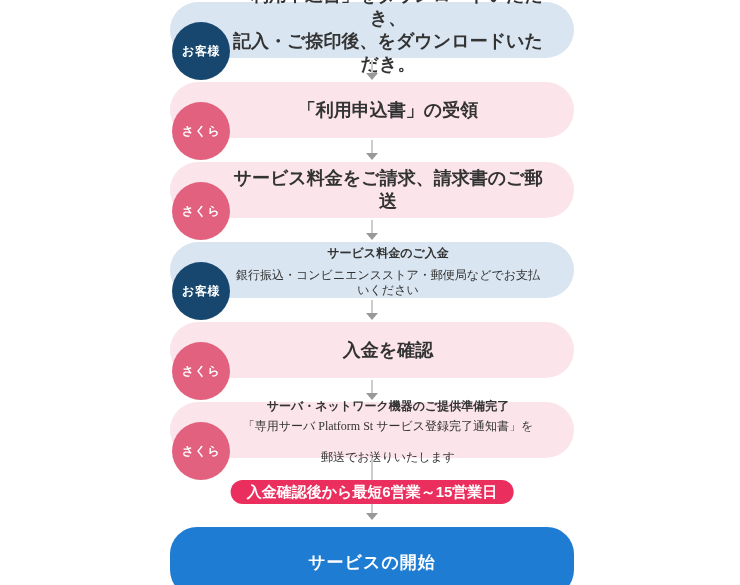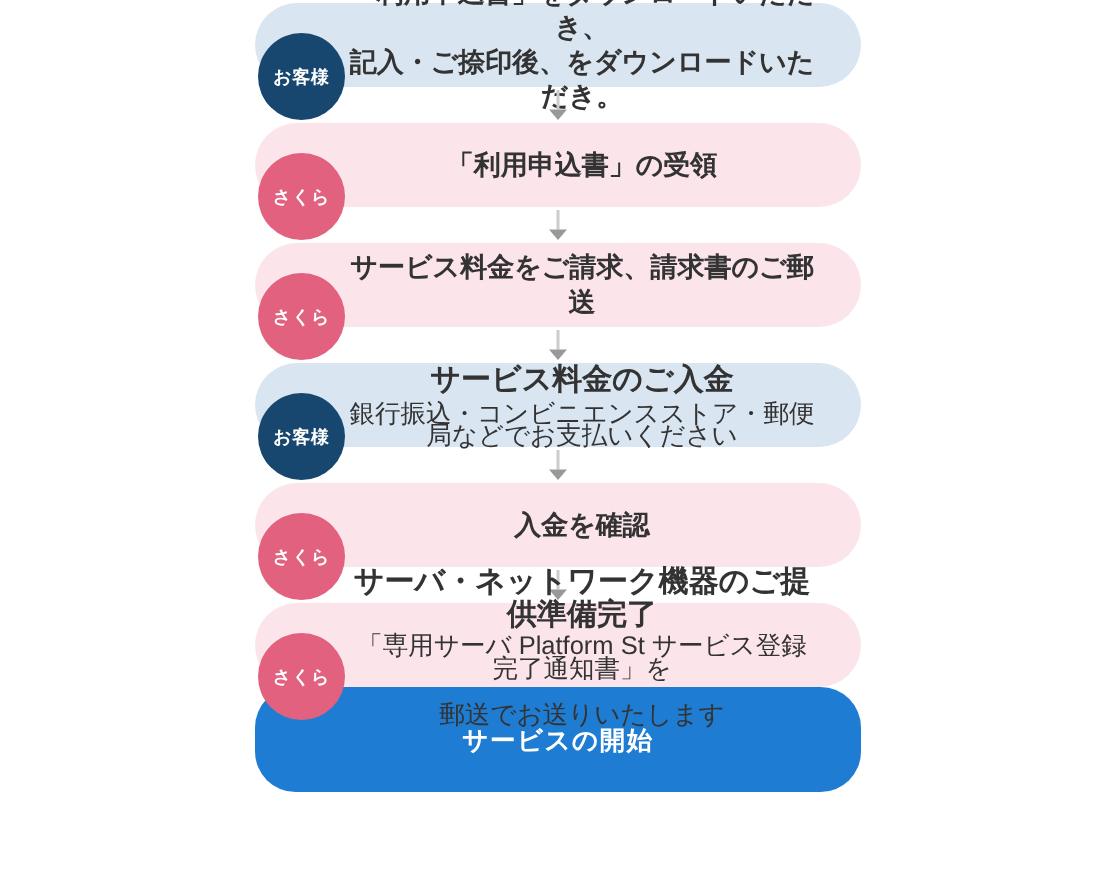--- a/index.html
+++ b/index.html
@@ -49,26 +49,27 @@
     margin-left: 60px;
     margin-right: 28px;
     text-align: center;
     color: var(--text, #333333);
   }
   .title {
     font-size: 18px;
     font-weight: bold;
     line-height: 23px;
   }
-  .title.lg { font-size: 20px; line-height: 22px; }
+  .title.lg { font-size: 12px; line-height: 22px; }
   .sub {
-    font-size: 17px;
+    font-size: 12px;
     line-height: 15px;
     margin-top: 4px;
     font-weight: normal;
+    font-family: Liberation Serif, serif;
   }
   .arrow { position: relative; height: 24px; }
   .stem {
     position: absolute;
     left: 50%;
     transform: translateX(-50%);
     top: 2px;
     width: 2px;
     height: 13px;
     background: var(--arrow-stem, #cccccc);
@@ -197,17 +198,22 @@
       <div class="circle">
         <span>さくら</span>
       </div>
       <div class="txt">
         <div class="title lg">サーバ・ネットワーク機器のご提供準備完了</div>
         <div class="sub" style="margin-top:2px;">「専用サーバ Platform St サービス登録完了通知書」を</div>
         <div class="sub" style="margin-top:16px;">郵送でお送りいたします</div>
       </div>
     </div>
 
+    <div class="final-gap">
+      <span class="stem"></span>
+      <span class="head"></span>
+      <div class="duration-badge">入金確認後から最短6営業～15営業日</div>
+    </div>
 
     <div class="start-button">サービスの開始</div>
 
   </div>
 </div>
 
 </body></html>

